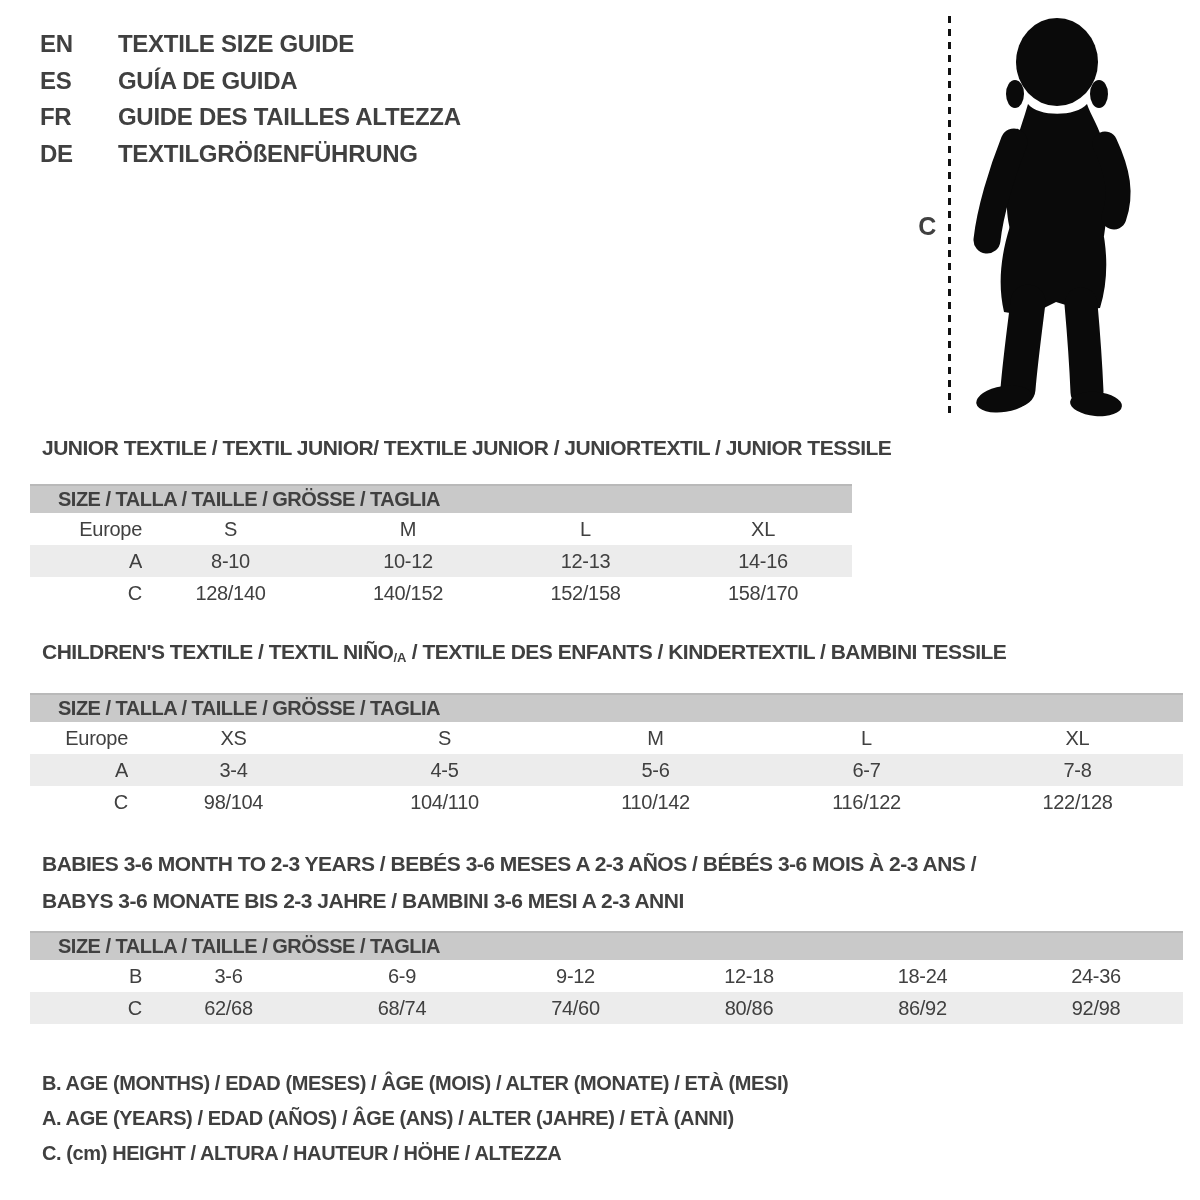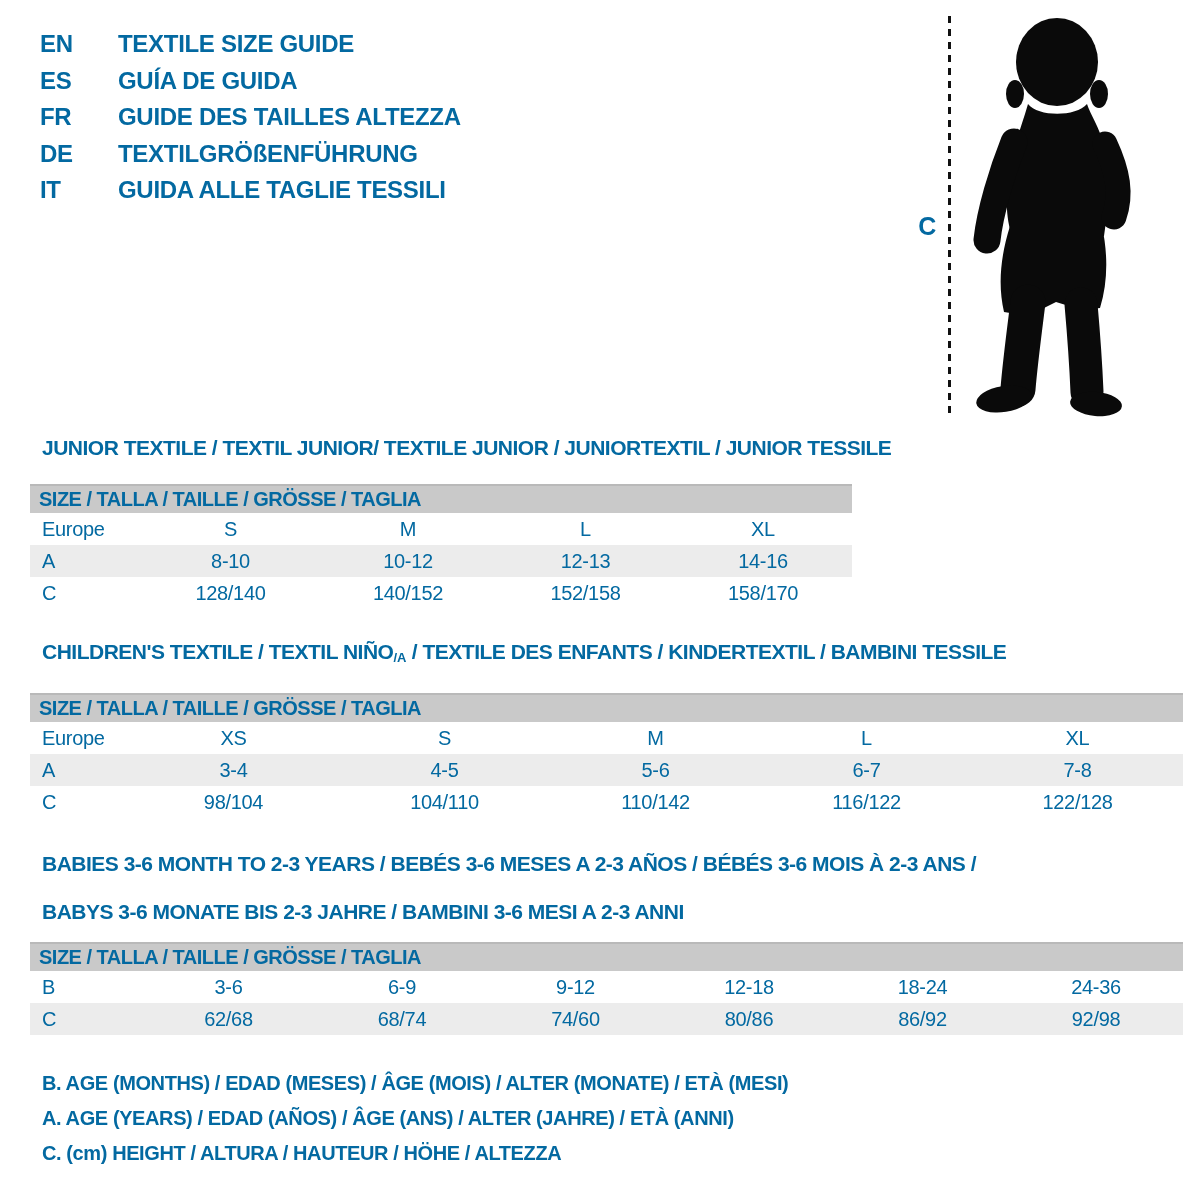--- a/index.html
+++ b/index.html
@@ -1,18 +1,18 @@
 <!DOCTYPE html>
 <html><head>
 <meta charset="utf-8">
 <style>
   html,body{margin:0;padding:0;background:#fff;}
   .canvas{
     position:relative;width:1200px;height:1200px;background:#ffffff;overflow:hidden;
-    font-family:"Liberation Sans","DejaVu Sans",sans-serif;color:#0369a1;
+    font-family:"Liberation Sans","DejaVu Sans",sans-serif;color:#404040;
     letter-spacing:-0.3px;
   }
   
   .lang-list{position:absolute;top:26px;left:40px;}
   .lang-row{height:36.6px;line-height:36.6px;font-weight:700;font-size:24px;white-space:nowrap;}
   .lang-code{display:inline-block;width:78px;}
   
   .figure{position:absolute;top:0;left:880px;width:320px;height:430px;}
   .dash-line{
     position:absolute;left:68px;top:16px;width:3px;height:400px;
@@ -30,23 +30,23 @@
     letter-spacing:-0.5px;white-space:nowrap;}
   .sub-a{font-size:13px;position:relative;top:3px;letter-spacing:0;}
   
   table.size-table{border-collapse:collapse;table-layout:fixed;width:100%;}
   .sec-junior table.size-table{margin-top:23px;}
   .sec-children table.size-table{margin-top:25px;}
   .sec-babies table.size-table{margin-top:12px;}
   td{padding:0;font-size:20px;height:32px;text-align:center;vertical-align:middle;white-space:nowrap;overflow:hidden;}
   td.bar{
     background:#c9c9c9;border-top:2px solid #b9b9b9;height:27px;
-    text-align:left;padding-left:9px;font-weight:700;font-size:20px;letter-spacing:-0.5px;
+    text-align:left;padding-left:28px;font-weight:700;font-size:20px;letter-spacing:-0.5px;
   }
-  td.lbl{text-align:left;padding-left:12px;}
+  td.lbl{text-align:right;padding-left:12px;}
   tr.stripe td{background:#ececec;}
   
   .legend{position:absolute;top:1066px;left:42px;}
   .legend-line{font-weight:700;font-size:20px;line-height:35px;letter-spacing:-0.4px;white-space:nowrap;}
 </style>
 </head>
 <body>
 
 <div class="canvas">
 
@@ -55,23 +55,20 @@
       <span class="lang-code">EN</span><span class="lang-label">TEXTILE SIZE GUIDE</span>
     </div>
     <div class="lang-row">
       <span class="lang-code">ES</span><span class="lang-label">GUÍA DE GUIDA</span>
     </div>
     <div class="lang-row">
       <span class="lang-code">FR</span><span class="lang-label">GUIDE DES TAILLES ALTEZZA</span>
     </div>
     <div class="lang-row">
       <span class="lang-code">DE</span><span class="lang-label">TEXTILGRÖßENFÜHRUNG</span>
-    </div>
-    <div class="lang-row">
-      <span class="lang-code">IT</span><span class="lang-label">GUIDA ALLE TAGLIE TESSILI</span>
     </div>
   </div>
 
   <div class="figure">
     <div class="measure-label">C</div>
     <div class="dash-line"></div>
     <svg class="baby-svg" width="170" height="405" viewBox="0 0 170 405" aria-hidden="true">
       <g fill="#0a0a0a" stroke="none">
         <ellipse cx="91" cy="48" rx="41" ry="44"></ellipse>
         <ellipse cx="49" cy="80" rx="9" ry="14"></ellipse>
@@ -165,21 +162,21 @@
         <td>110/142</td>
         <td>116/122</td>
         <td>122/128</td>
       </tr>
     </tbody>
       </table>
   </div>
 
   <div class="section sec-babies">
     <h2 class="sec-title" style="line-height:36px;margin-bottom:0;">BABIES 3-6 MONTH TO 2-3 YEARS / BEBÉS 3-6 MESES A 2-3 AÑOS / BÉBÉS 3-6 MOIS À 2-3 ANS /</h2>
-    <h2 class="sec-title" style="line-height:36px;margin-top:12px;">BABYS 3-6 MONATE BIS 2-3 JAHRE / BAMBINI 3-6 MESI A 2-3 ANNI</h2>
+    <h2 class="sec-title" style="line-height:36px;margin-top:1px;">BABYS 3-6 MONATE BIS 2-3 JAHRE / BAMBINI 3-6 MESI A 2-3 ANNI</h2>
     <table class="size-table">
       <colgroup>
           <col style="width:112px">
           <col style="width:173px">
           <col style="width:174px">
           <col style="width:173px">
           <col style="width:174px">
           <col style="width:173px">
           <col style="width:174px">
         </colgroup>

